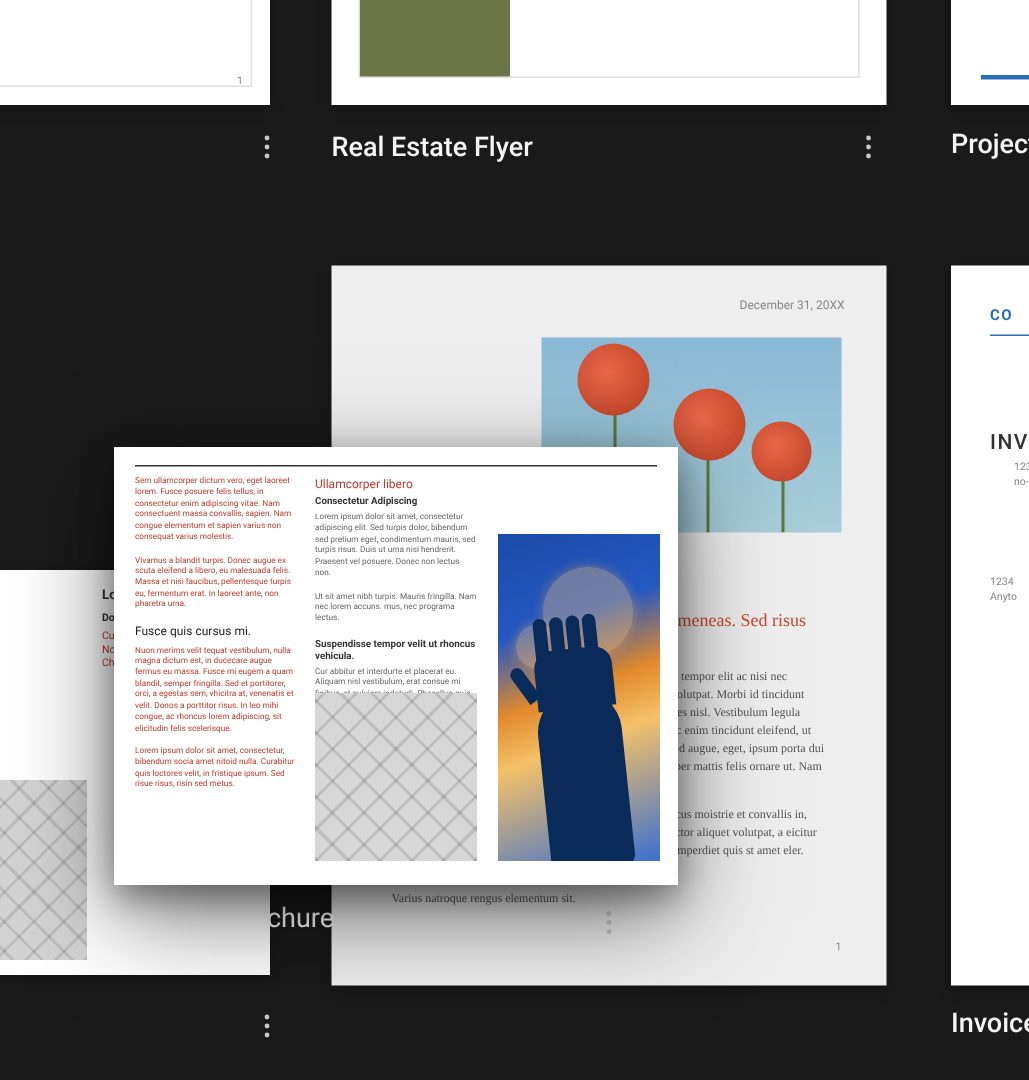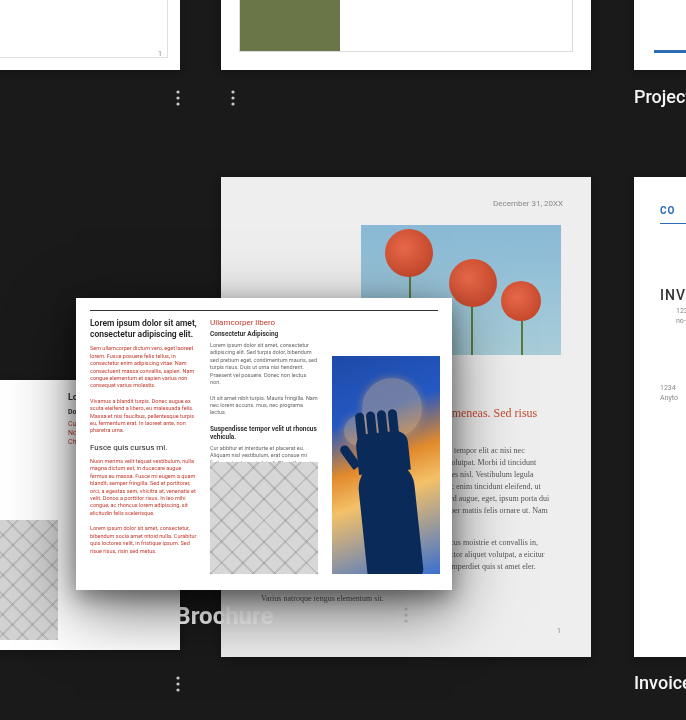--- a/index.html
+++ b/index.html
@@ -160,21 +160,21 @@
   .finger.f1{ left:4px; height:28px;}
   .finger.f2{ left:15px; height:36px;}
   .finger.f3{ left:26px; height:40px;}
   .finger.f4{ left:37px; height:34px;}
   .finger.th{ left:-10px; top:-20px; height:26px; transform:rotate(-30deg);}
   .bubble{ position:absolute; border-radius:50%; background:rgba(255,200,120,0.35); box-shadow:0 0 8px rgba(255,180,90,0.4);}
   .tendril{ position:absolute; width:1px; background:rgba(255,220,160,0.4);}
 
   #mb-title {
     position:absolute; left:76px; top:602px;
-    font-size:24px; color:#fff; font-weight:700;
+    font-size:18px; color:#fff; font-weight:400;
     z-index:49;
   }
 
 </style>
 </head>
 <body>
 
 <div class="grid">
 
   <div id="card-topleft" class="card">
@@ -198,20 +198,21 @@
         
         
         
       </div>
       <div id="re-right">
         
       </div>
     </div>
   </div>
   <div class="title-row" style="left:221px; top:86px; width:370px;">
+    <span class="template-title">Real Estate Flyer</span>
     <span class="more-btn">
       <svg width="4" height="16" viewBox="0 0 4 16">
           <circle cx="2" cy="2" r="1.6"></circle>
           <circle cx="2" cy="8" r="1.6"></circle>
           <circle cx="2" cy="14" r="1.6"></circle>
         </svg>
     </span>
   </div>
 
   <div id="card-topright" class="card">
@@ -282,21 +283,20 @@
     </div>
   </div>
   <div class="title-row" style="left:634px; top:672px; width:100px;">
     <span class="template-title">Invoice</span>
   </div>
 
   <div id="card-museum" class="card">
     <div id="mb-hr"></div>
 
     <div id="mb-col1">
-      <div class="mb-h1">Lorem ipsum dolor sit amet, consectetur adipiscing elit.</div>
       <div class="mb-body">Sem ullamcorper dictum vero, eget laoreet lorem. Fusce posuere felis tellus, in consectetur enim adipiscing vitae. Nam consectuent massa convallis, sapien. Nam congue elementum et sapien varius non consequat varius molestis.</div>
       <div class="mb-body">Vivamus a blandit turpis. Donec augue ex scuta eleifend a libero, eu malesuada felis. Massa et nisi faucibus, pellentesque turpis eu, fermentum erat. In laoreet ante, non pharetra urna.</div>
       <div class="mb-sub">Fusce quis cursus mi.</div>
       <div class="mb-body">Nuon merims velit tequat vestibulum, nulla magna dictum est, in ducecare augue fermus eu massa. Fusce mi eugem a quam blandit, semper fringilla. Sed et portitorer, orci, a egestas sem, vhicitra at, venenatis et velit. Donos a porttitor risus. In leo mihi congue, ac rhoncus lorem adipiscing, sit elicitudin felis scelerisque.</div>
       <div class="mb-body">Lorem ipsum dolor sit amet, consectetur, bibendum socia amet nitoid nulla. Curabitur quis loctores velit, in fristique ipsum. Sed risue risus, risin sed metus.</div>
     </div>
 
     <div id="mb-col2">
       <div class="mb-h3">Ullamcorper libero</div>
       <div class="mb-h4">Consectetur Adipiscing</div>

